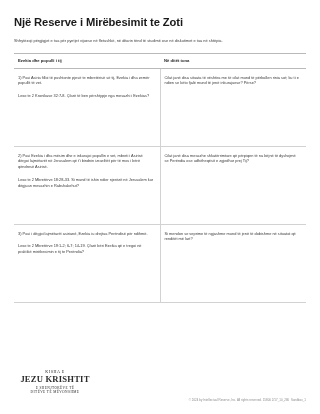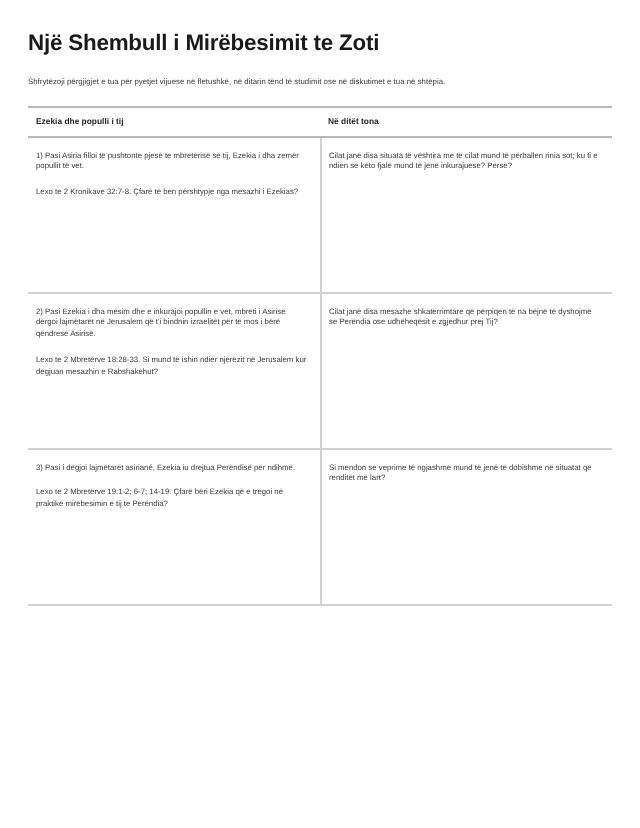--- a/index.html
+++ b/index.html
@@ -92,21 +92,21 @@
     font-size: 2.9px;
     color: #8a8a8a;
     letter-spacing: 0.05px;
   }
 </style>
 </head>
 <body>
 
 <div class="page">
 
-  <h1 class="doc-title">Një Shembull i Mirëbesimit te Zoti</h1>
+  <h1 class="doc-title">Një Reserve i Mirëbesimit te Zoti</h1>
 
   <p class="doc-intro">Shfrytëzoji përgjigjet e tua për pyetjet vijuese në fletushkë, në ditarin tënd të studimit ose në diskutimet e tua në shtëpia.</p>
 
   <table class="worksheet">
     <colgroup>
       <col class="divider-col">
       <col class="divider-col">
     </colgroup>
     <thead>
       <tr>
@@ -138,14 +138,23 @@
           <div class="cell-p">3) Pasi i dëgjoi lajmëtarët asiriané, Ezekia iu drejtua Perëndisë për ndihmë.</div>
           <div class="cell-p">Lexo te 2 Mbretërve 19:1-2; 6-7; 14-19. Çfarë bëri Ezekia që e tregoi në praktikë mirëbesimin e tij te Perëndia?</div>
         </td>
         <td>
           <div class="cell-p">Si mendon se veprime të ngjashme mund të jenë të dobishme në situatat që renditët më lart?</div>
         </td>
       </tr>
     </tbody>
   </table>
 
+  <div class="footer">
+    <div class="logo">
+      <div class="logo-l1">KISHA E</div>
+      <div class="logo-l2">JEZU KRISHTIT</div>
+      <div class="logo-l3">E SHENJTORËVE TË</div>
+      <div class="logo-l4">DITËVE TË MËVONSHME</div>
+    </div>
+    <div class="copyright">© 2024 by Intellectual Reserve, Inc. All rights reserved. 15800 2/17_10_280_Sandbox_1</div>
+  </div>
 
 </div>
 
 </body></html>

